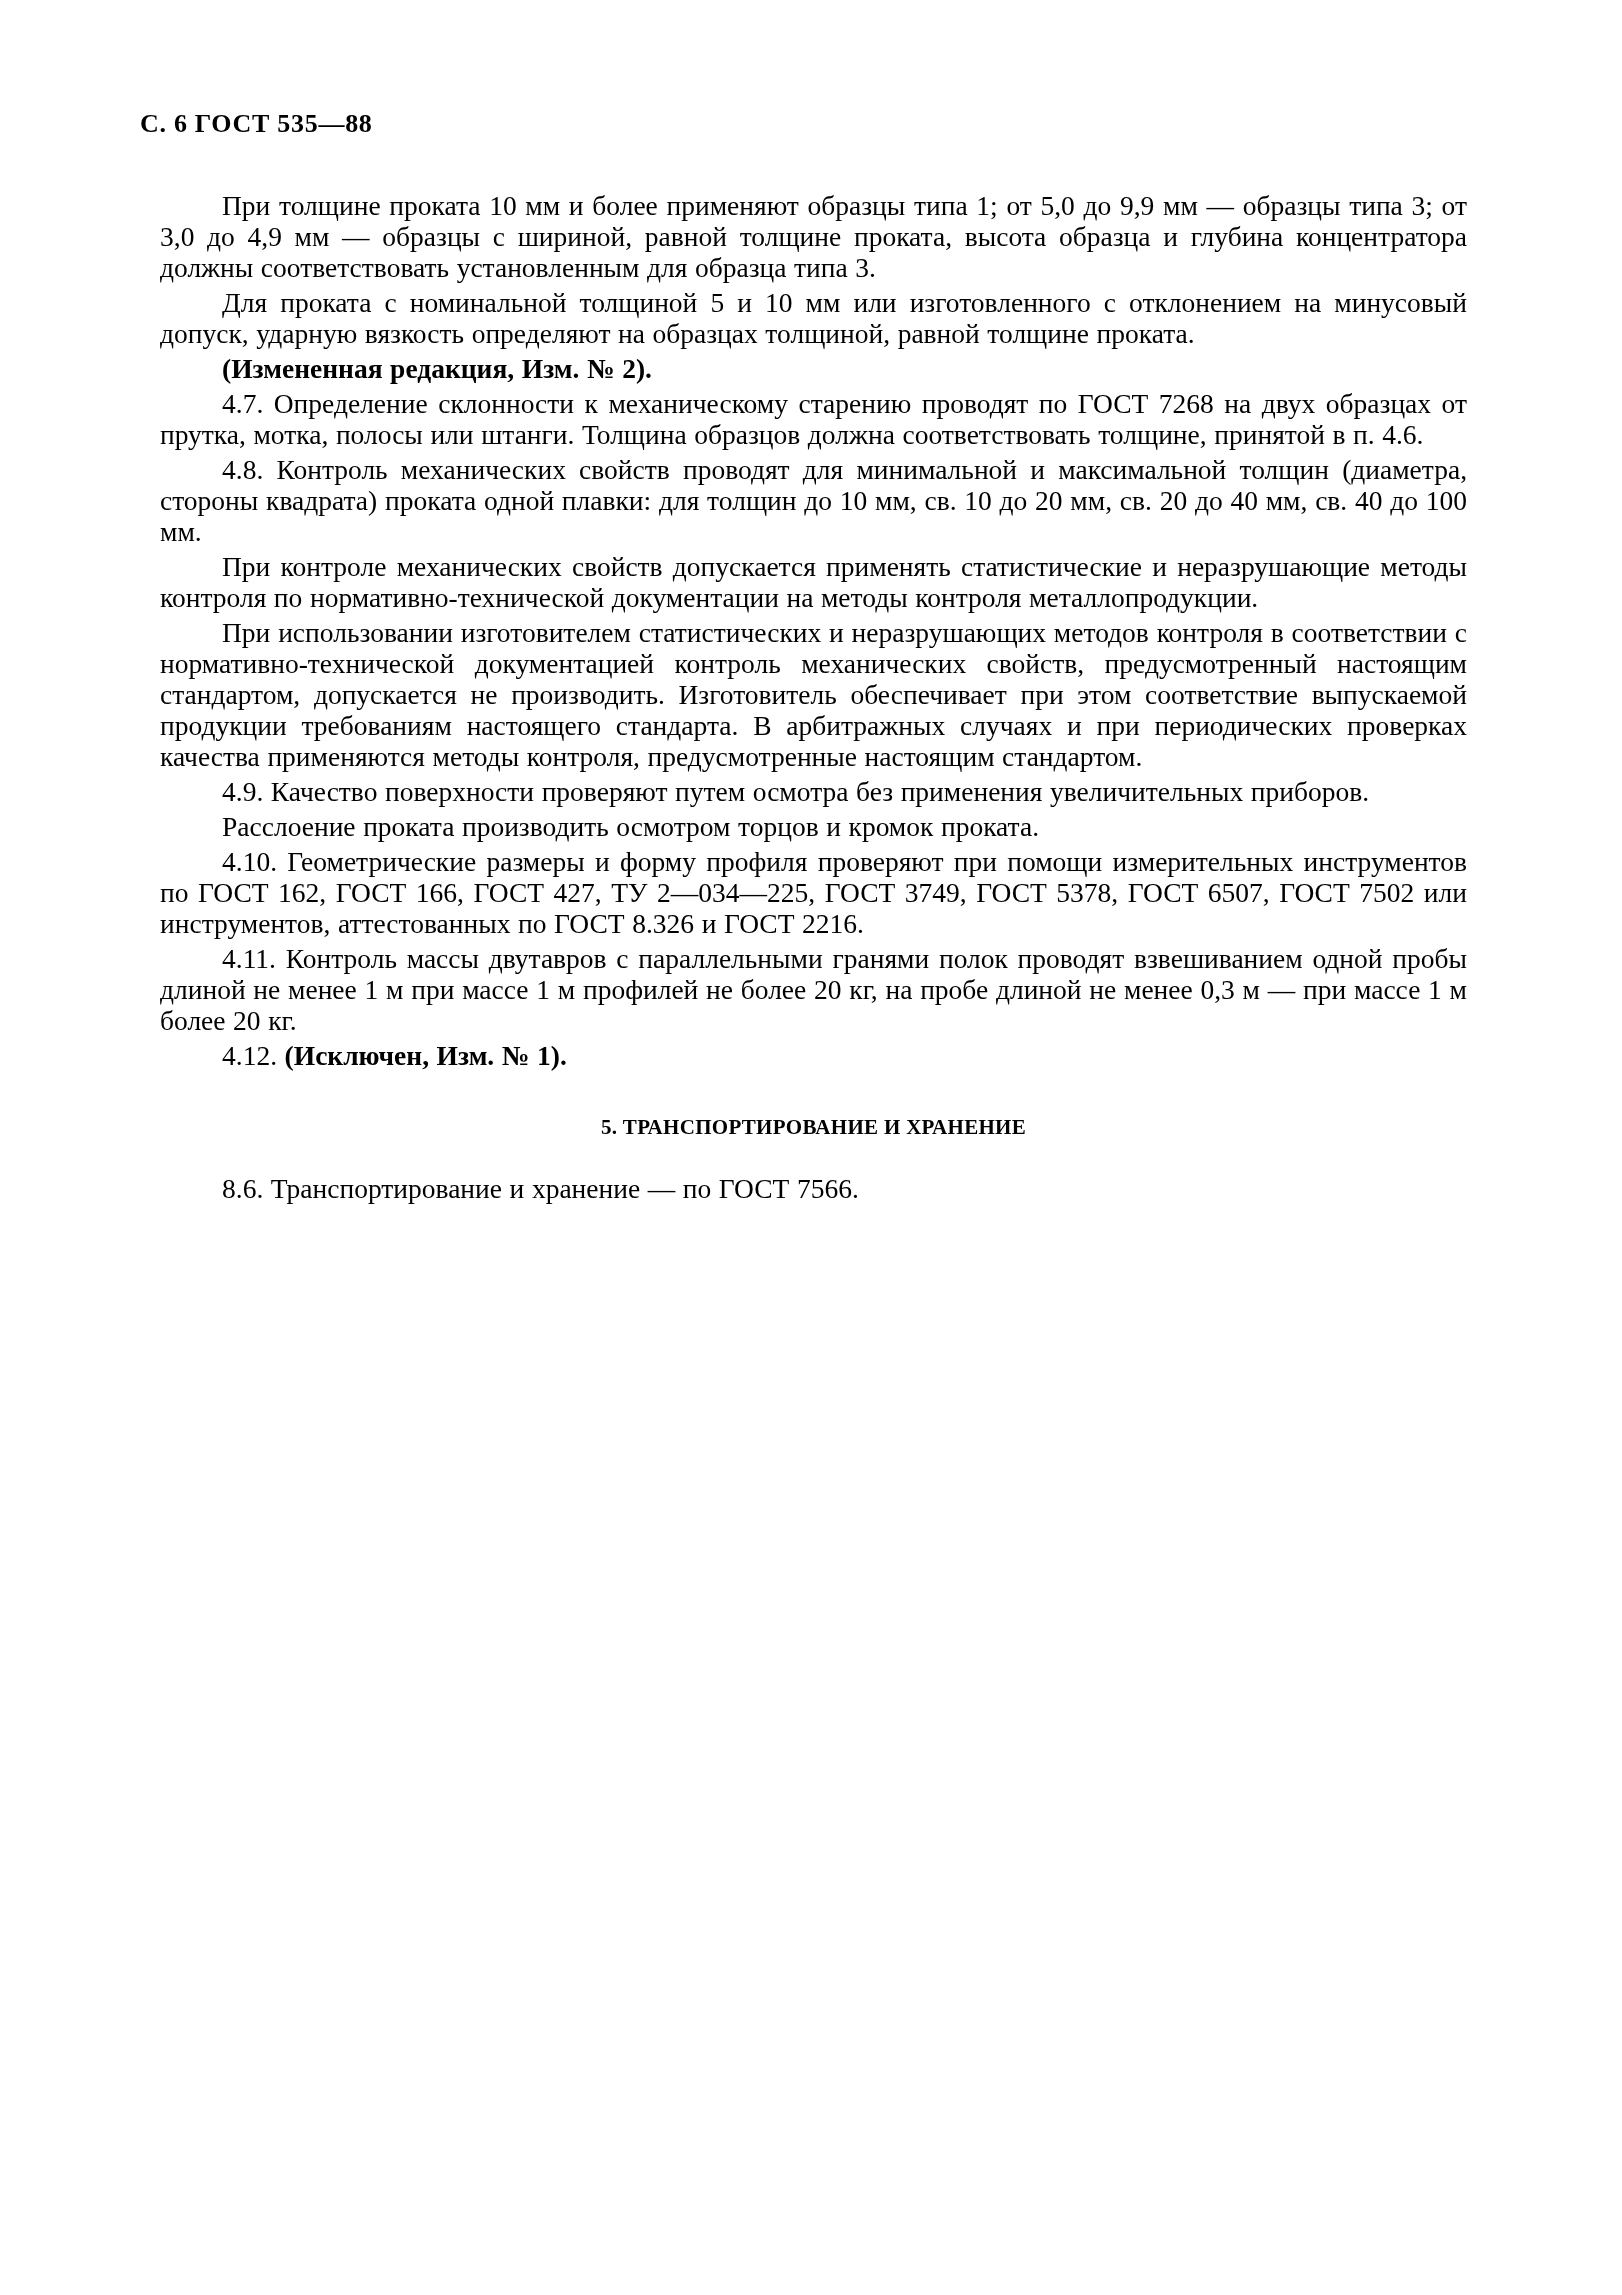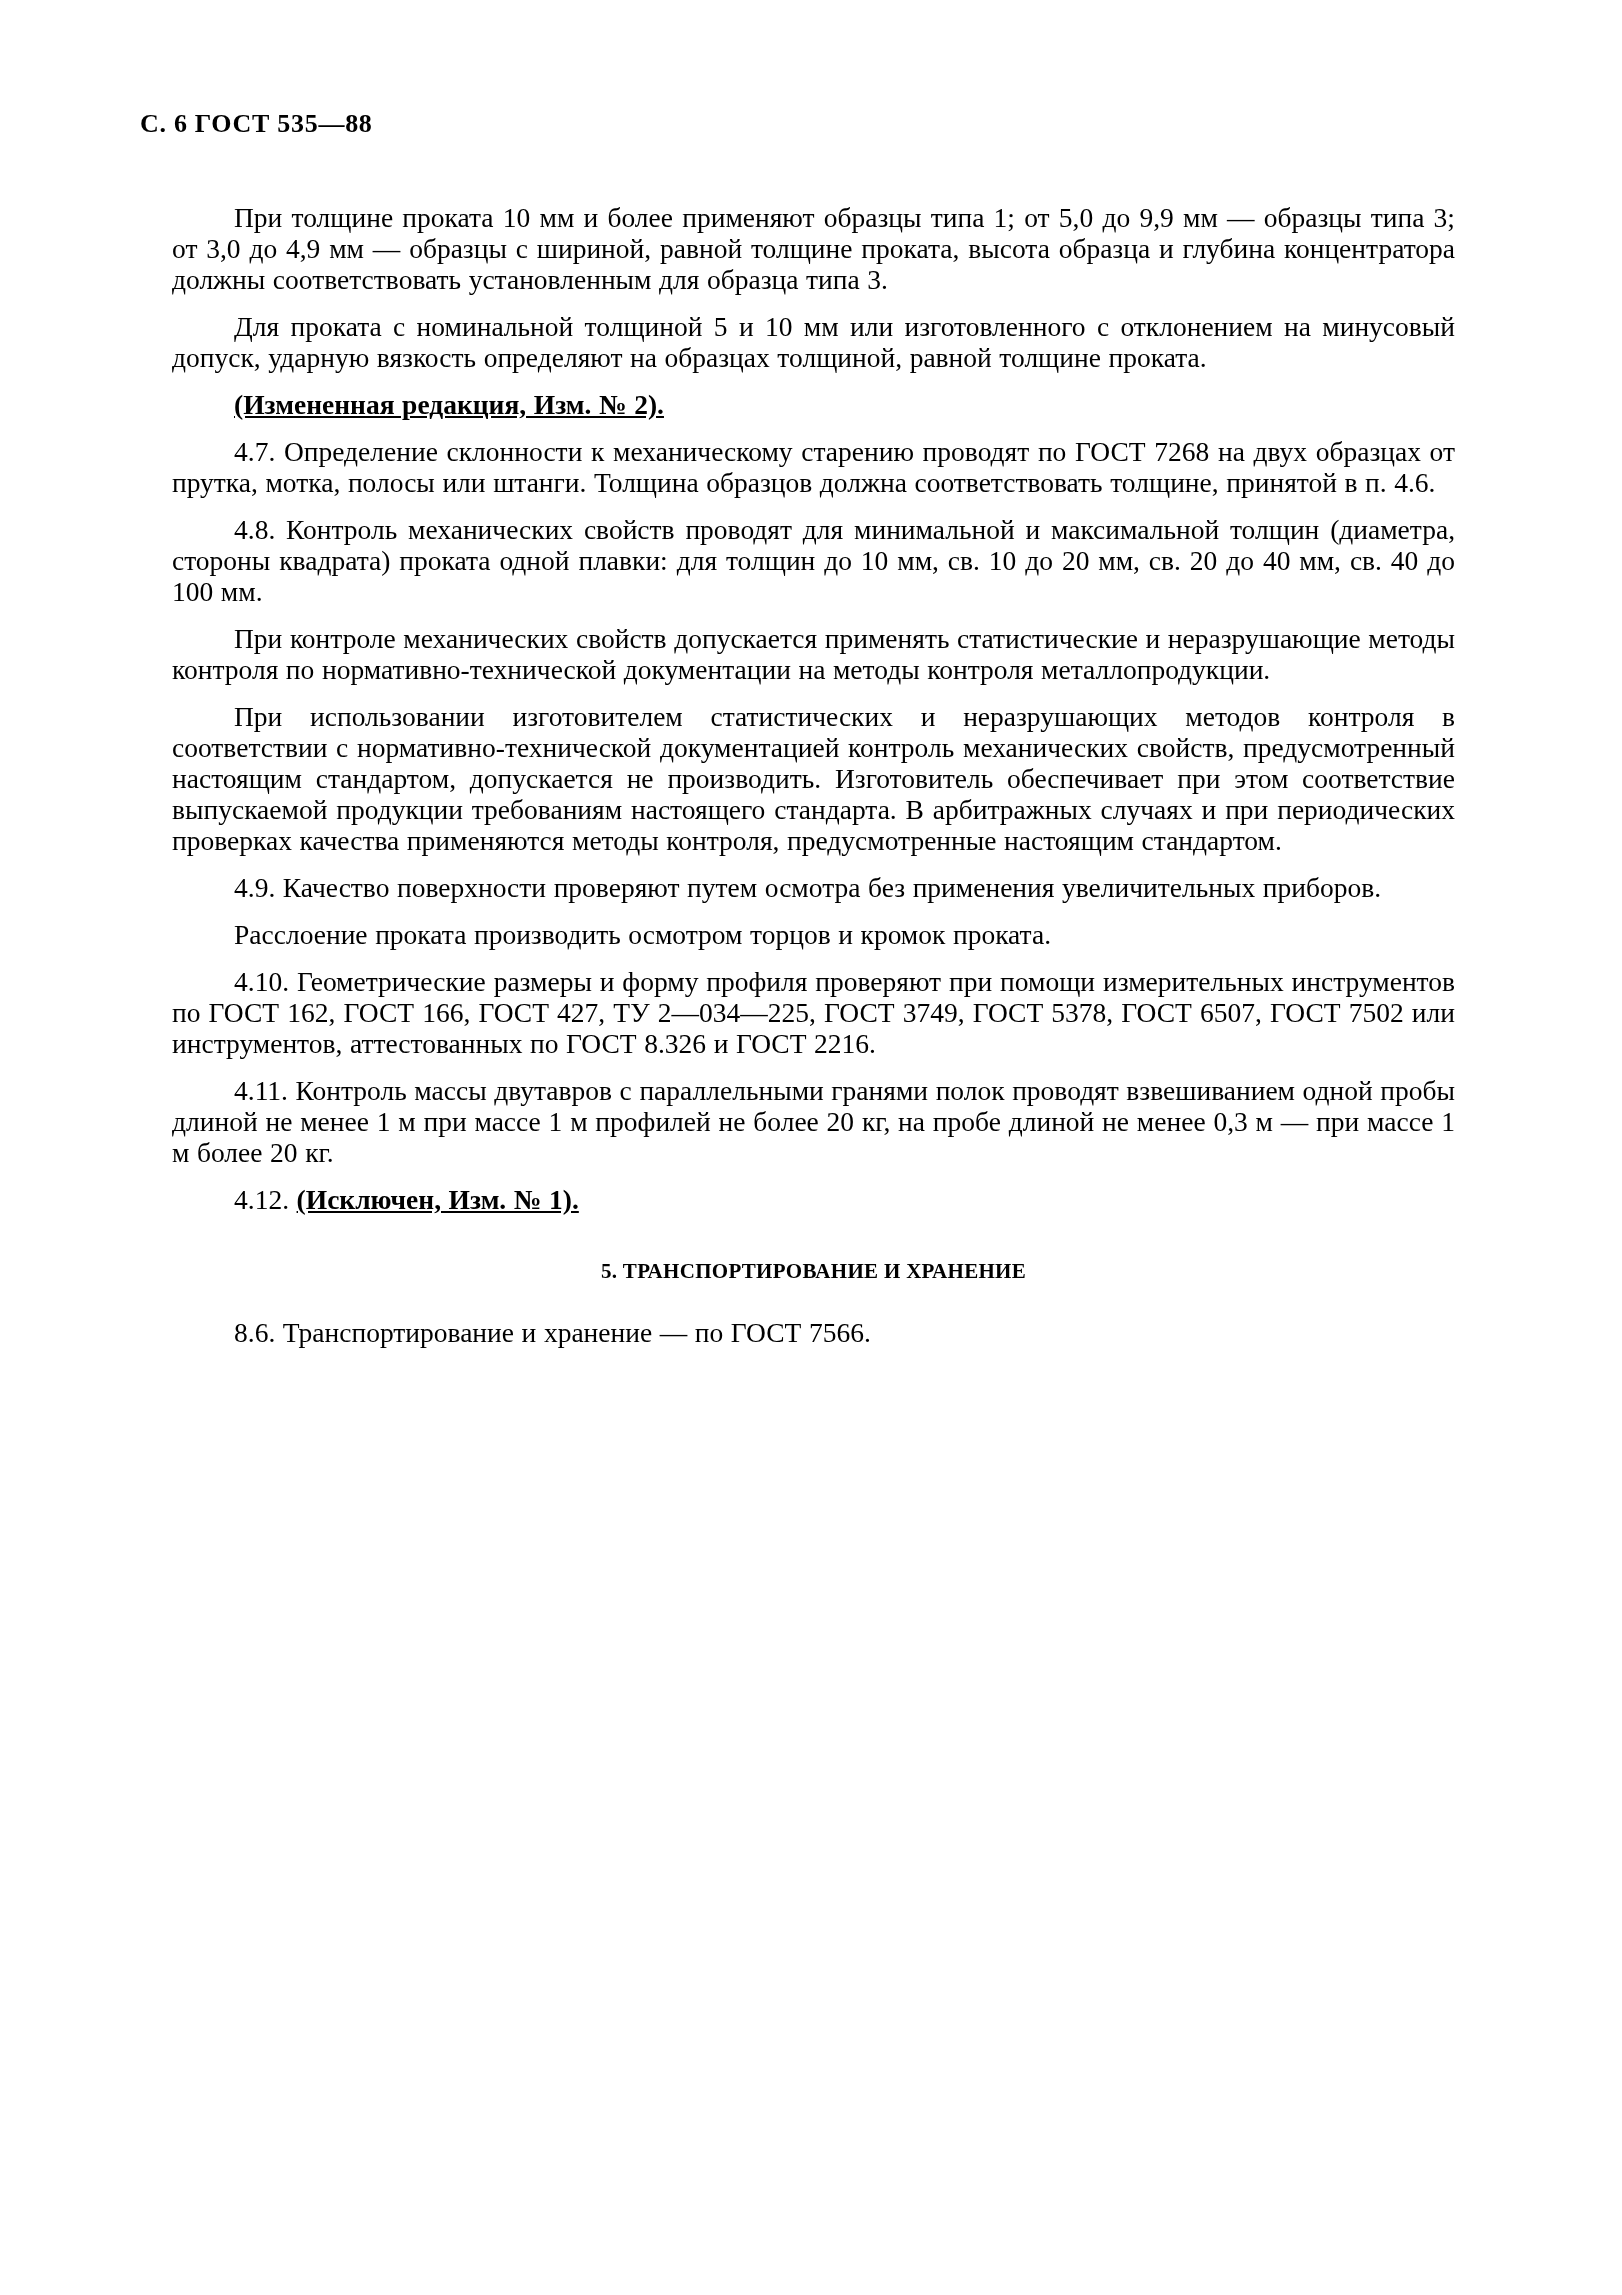--- a/index.html
+++ b/index.html
@@ -25,31 +25,30 @@
     letter-spacing: 0.7px;
     white-space: nowrap;
   }
   .content {
     position: absolute;
     left: 156px;
     top: 186px;
     width: 1315px;
   }
   .content p.body {
-    margin: 16px;
+    margin: 4px;
     font-size: 27.5px;
     line-height: 31px;
     text-indent: 62px;
     text-align: justify;
     text-align-last: left;
     word-spacing: 0.7px;
   }
   .content .bold-run {
     font-weight: bold;
-    text-decoration: underline;
   }
   .section-heading {
     margin: 41px 0 30px 0;
     font-size: 21px;
     line-height: 31px;
     font-weight: bold;
     text-align: center;
     text-indent: 0;
     letter-spacing: 0.3px;
   }

